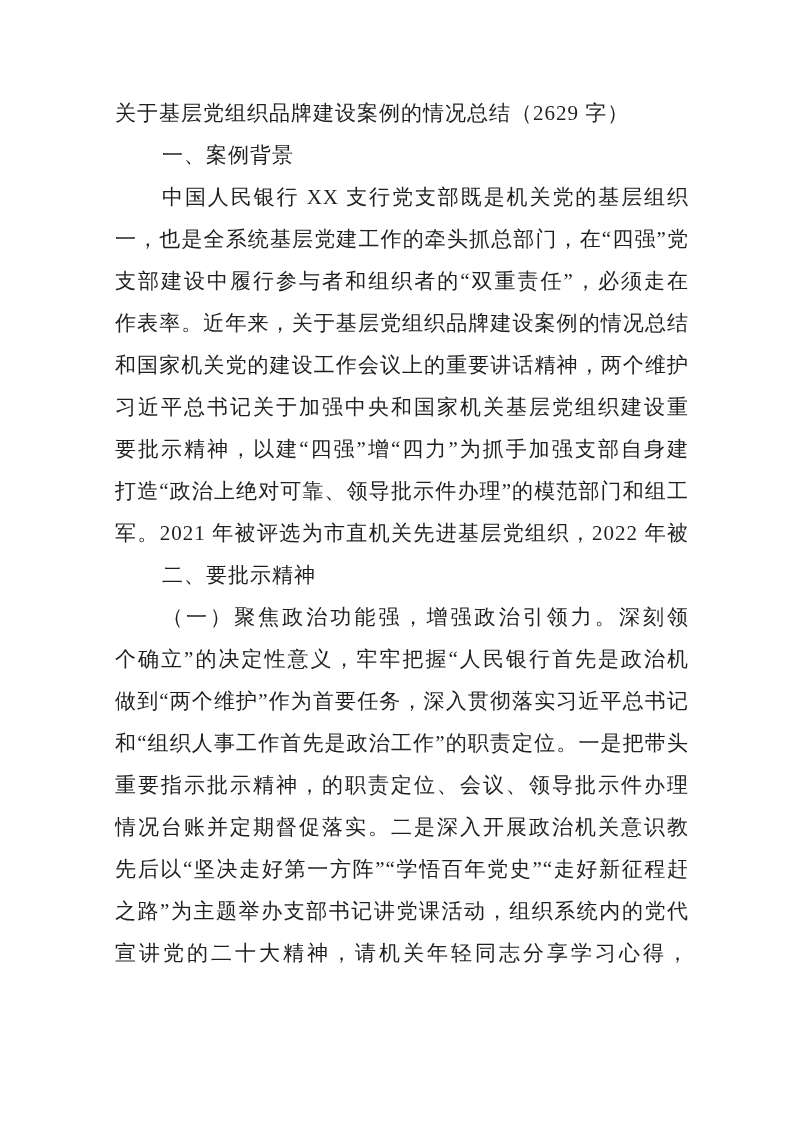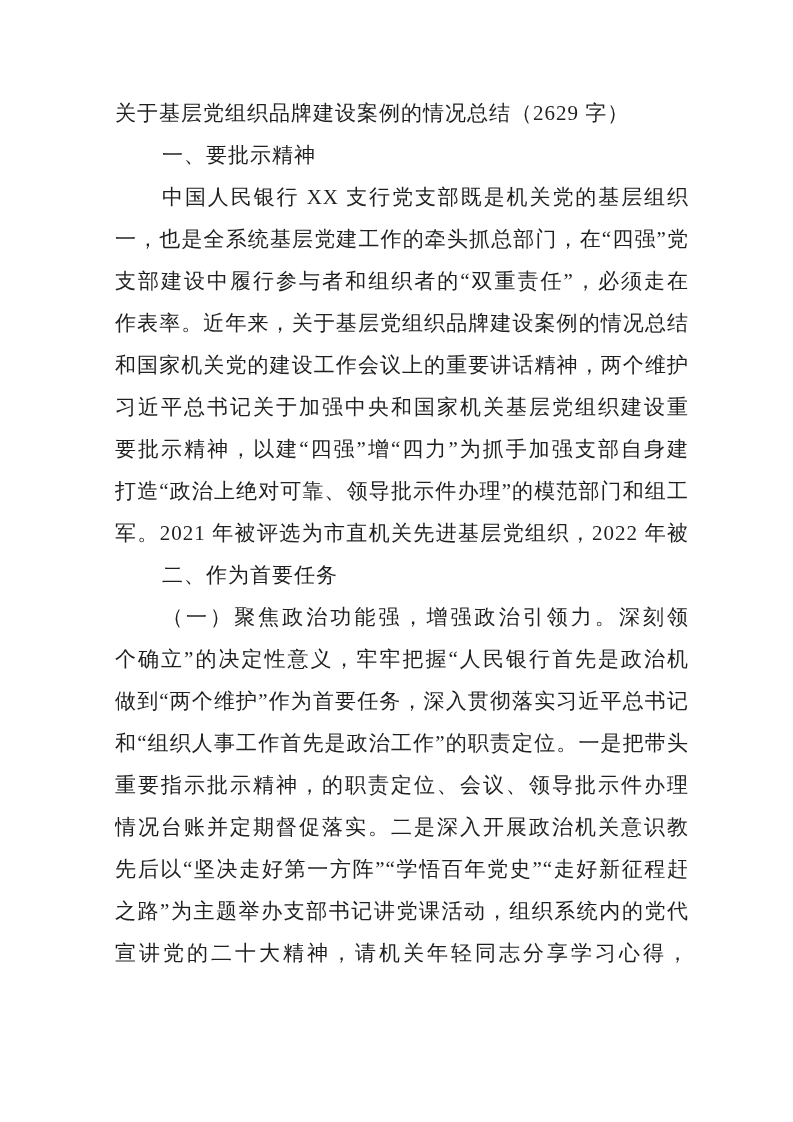--- a/index.html
+++ b/index.html
@@ -36,31 +36,31 @@
     text-align-last: justify;
     text-justify: inter-character;
   }
 </style>
 </head>
 <body>
 
 <div class="page">
   <div class="text-column" style="color: rgb(31, 31, 31);">
       <div class="line">关于基层党组织品牌建设案例的情况总结（2629 字）</div>
-      <div class="line" style="padding-left: 47px;">一、要批示精神</div>
+      <div class="line" style="padding-left: 47px;">一、案例背景</div>
       <div class="line fill" style="padding-left: 47px;">中国人民银行 XX 支行党支部既是机关党的基层组织之</div>
       <div class="line fill">一，也是全系统基层党建工作的牵头抓总部门，在“四强”党</div>
       <div class="line fill">支部建设中履行参与者和组织者的“双重责任”，必须走在前、</div>
       <div class="line fill">作表率。近年来，关于基层党组织品牌建设案例的情况总结</div>
       <div class="line fill">和国家机关党的建设工作会议上的重要讲话精神，两个维护</div>
       <div class="line fill">习近平总书记关于加强中央和国家机关基层党组织建设重</div>
       <div class="line fill">要批示精神，以建“四强”增“四力”为抓手加强支部自身建设，</div>
       <div class="line fill">打造“政治上绝对可靠、领导批示件办理”的模范部门和组工铁</div>
       <div class="line fill">军。2021 年被评选为市直机关先进基层党组织，2022 年被</div>
-      <div class="line" style="padding-left: 47px;">二、作为首要任务</div>
+      <div class="line" style="padding-left: 47px;">二、要批示精神</div>
       <div class="line fill" style="padding-left: 47px;">（一）聚焦政治功能强，增强政治引领力。深刻领悟“两</div>
       <div class="line fill">个确立”的决定性意义，牢牢把握“人民银行首先是政治机关”</div>
       <div class="line fill">做到“两个维护”作为首要任务，深入贯彻落实习近平总书记</div>
       <div class="line fill">和“组织人事工作首先是政治工作”的职责定位。一是把带头</div>
       <div class="line fill">重要指示批示精神，的职责定位、会议、领导批示件办理</div>
       <div class="line fill">情况台账并定期督促落实。二是深入开展政治机关意识教育，</div>
       <div class="line fill">先后以“坚决走好第一方阵”“学悟百年党史”“走好新征程赶考</div>
       <div class="line fill">之路”为主题举办支部书记讲党课活动，组织系统内的党代表</div>
       <div class="line fill">宣讲党的二十大精神，请机关年轻同志分享学习心得，在“学</div>
     </div>

